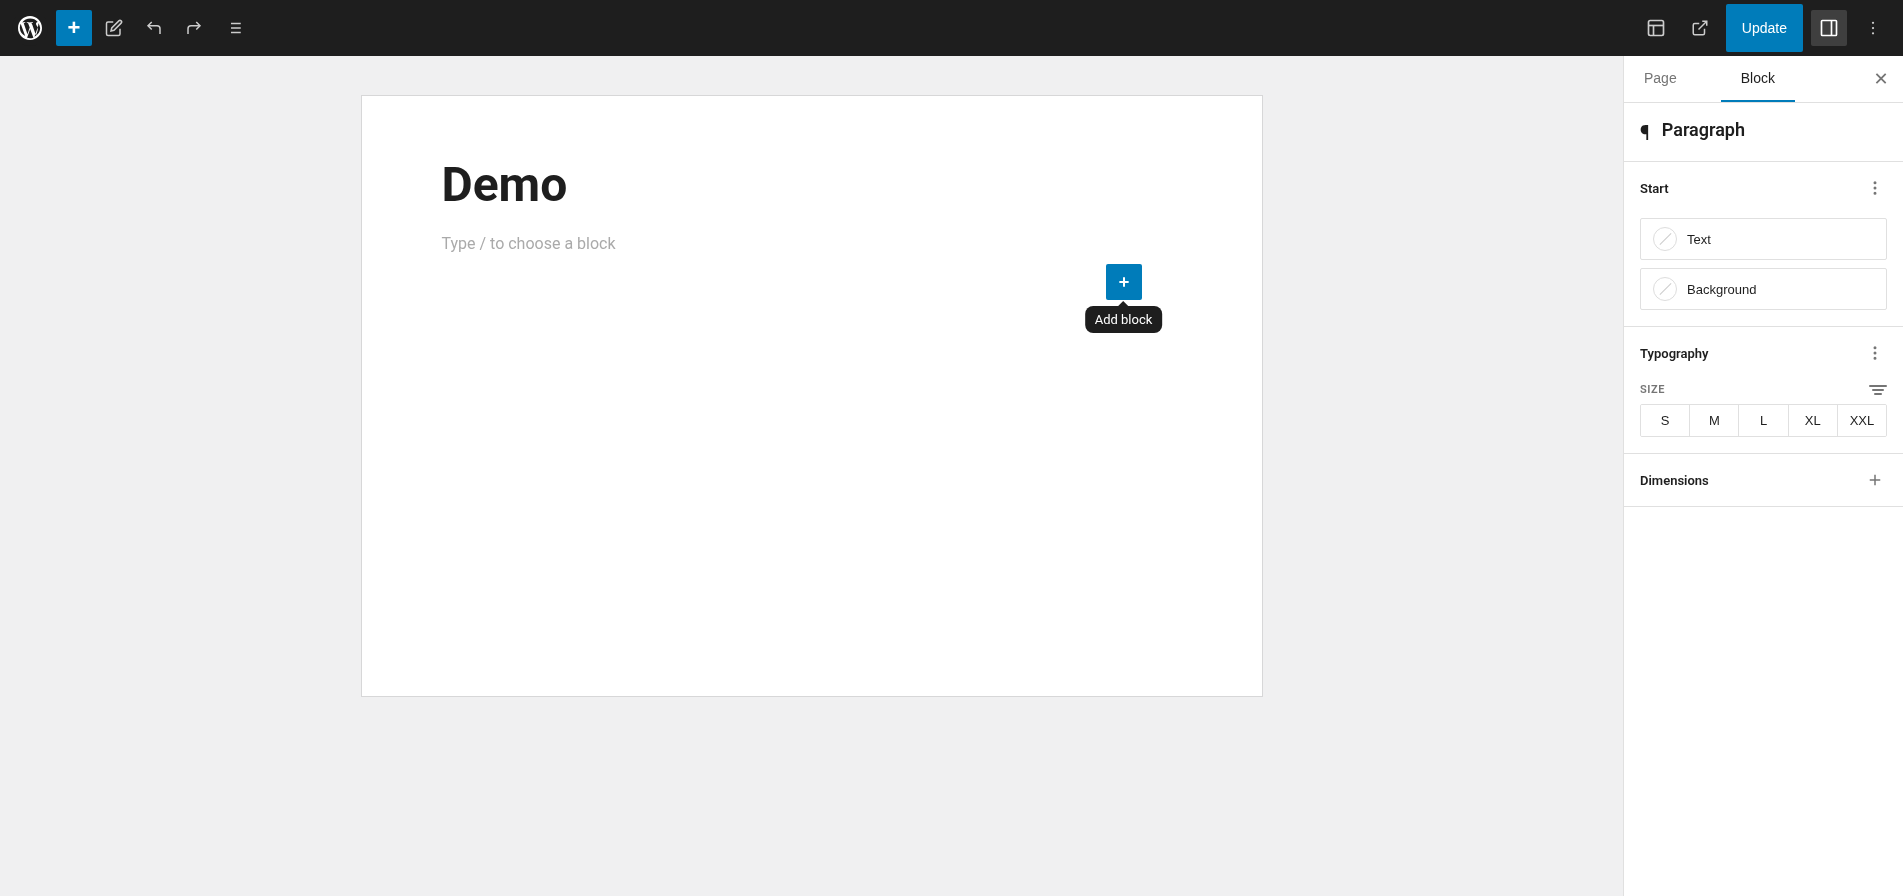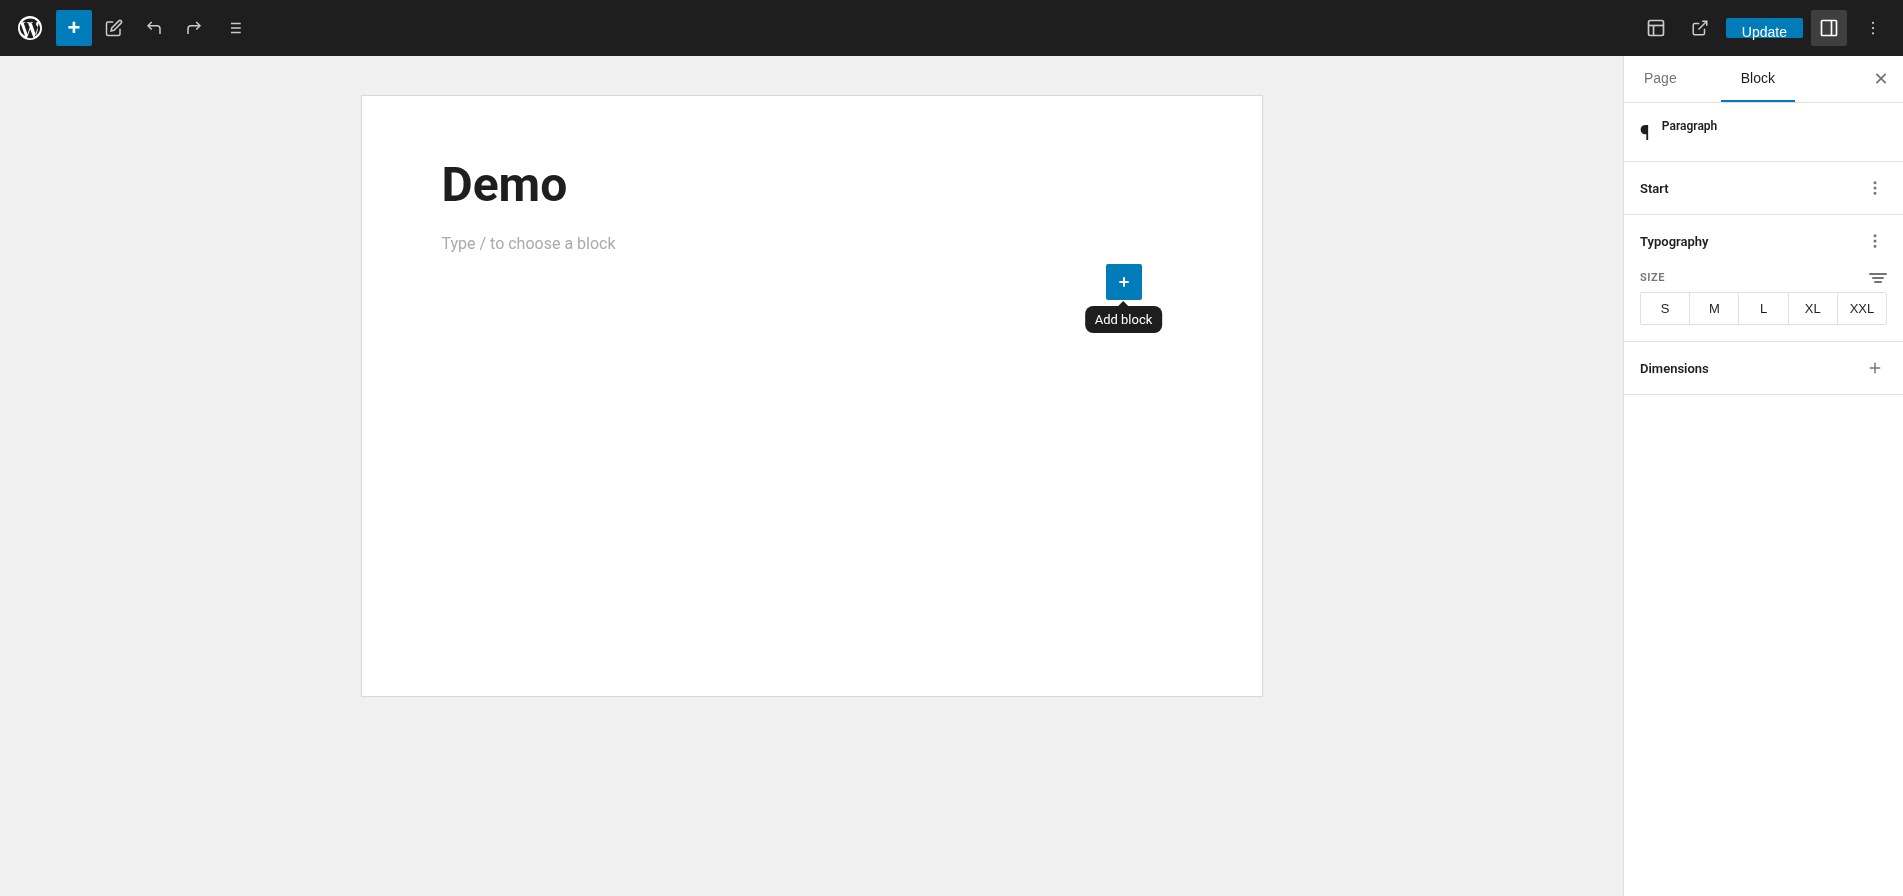--- a/index.html
+++ b/index.html
@@ -52,21 +52,21 @@
     }
     .update-btn {
       background: #007cba;
       color: white;
       border: none;
       padding: 6px 16px;
       border-radius: 2px;
       font-size: 14px;
       font-weight: 500;
       cursor: pointer;
-      height: 20px;
+      height: 48px;
     }
 
     .toolbar-icon-btn {
       background: none;
       border: none;
       cursor: pointer;
       color: #ccc;
       width: 36px; height: 36px;
       border-radius: 2px;
       display: flex; align-items: center; justify-content: center;
@@ -219,21 +219,21 @@
       align-items: flex-start;
       gap: 12px;
       border-bottom: 1px solid #e0e0e0;
     }
     .paragraph-icon {
       font-size: 20px;
       color: #1e1e1e;
       margin-top: 2px;
     }
     .paragraph-text h3 {
-      font-size: 12px;
+      font-size: 18px;
       font-weight: 600;
       color: #1e1e1e;
       margin-bottom: 4px;
     }
     .paragraph-text p {
       font-size: 13px;
       color: #757575;
       line-height: 1.5;
     }
 
@@ -479,20 +479,30 @@
       <div class="section-header">
         <span class="section-title">Start</span>
         <button class="section-action">
           <svg width="18" height="18" viewBox="0 0 24 24" fill="none" stroke="currentColor" stroke-width="2">
             <circle cx="12" cy="5" r="1"></circle>
               <circle cx="12" cy="12" r="1"></circle>
               <circle cx="12" cy="19" r="1"></circle>
           </svg>
         </button>
       </div>
+      <div class="color-options">
+        <button class="color-option">
+          <div class="color-circle"></div>
+          <span class="color-label">Text</span>
+        </button>
+        <button class="color-option">
+          <div class="color-circle"></div>
+          <span class="color-label">Background</span>
+        </button>
+      </div>
     </div>
 
     <div class="section">
       <div class="section-header">
         <span class="section-title">Typography</span>
         <button class="section-action">
           <svg width="18" height="18" viewBox="0 0 24 24" fill="none" stroke="currentColor" stroke-width="2">
             <circle cx="12" cy="5" r="1"></circle>
               <circle cx="12" cy="12" r="1"></circle>
               <circle cx="12" cy="19" r="1"></circle>

